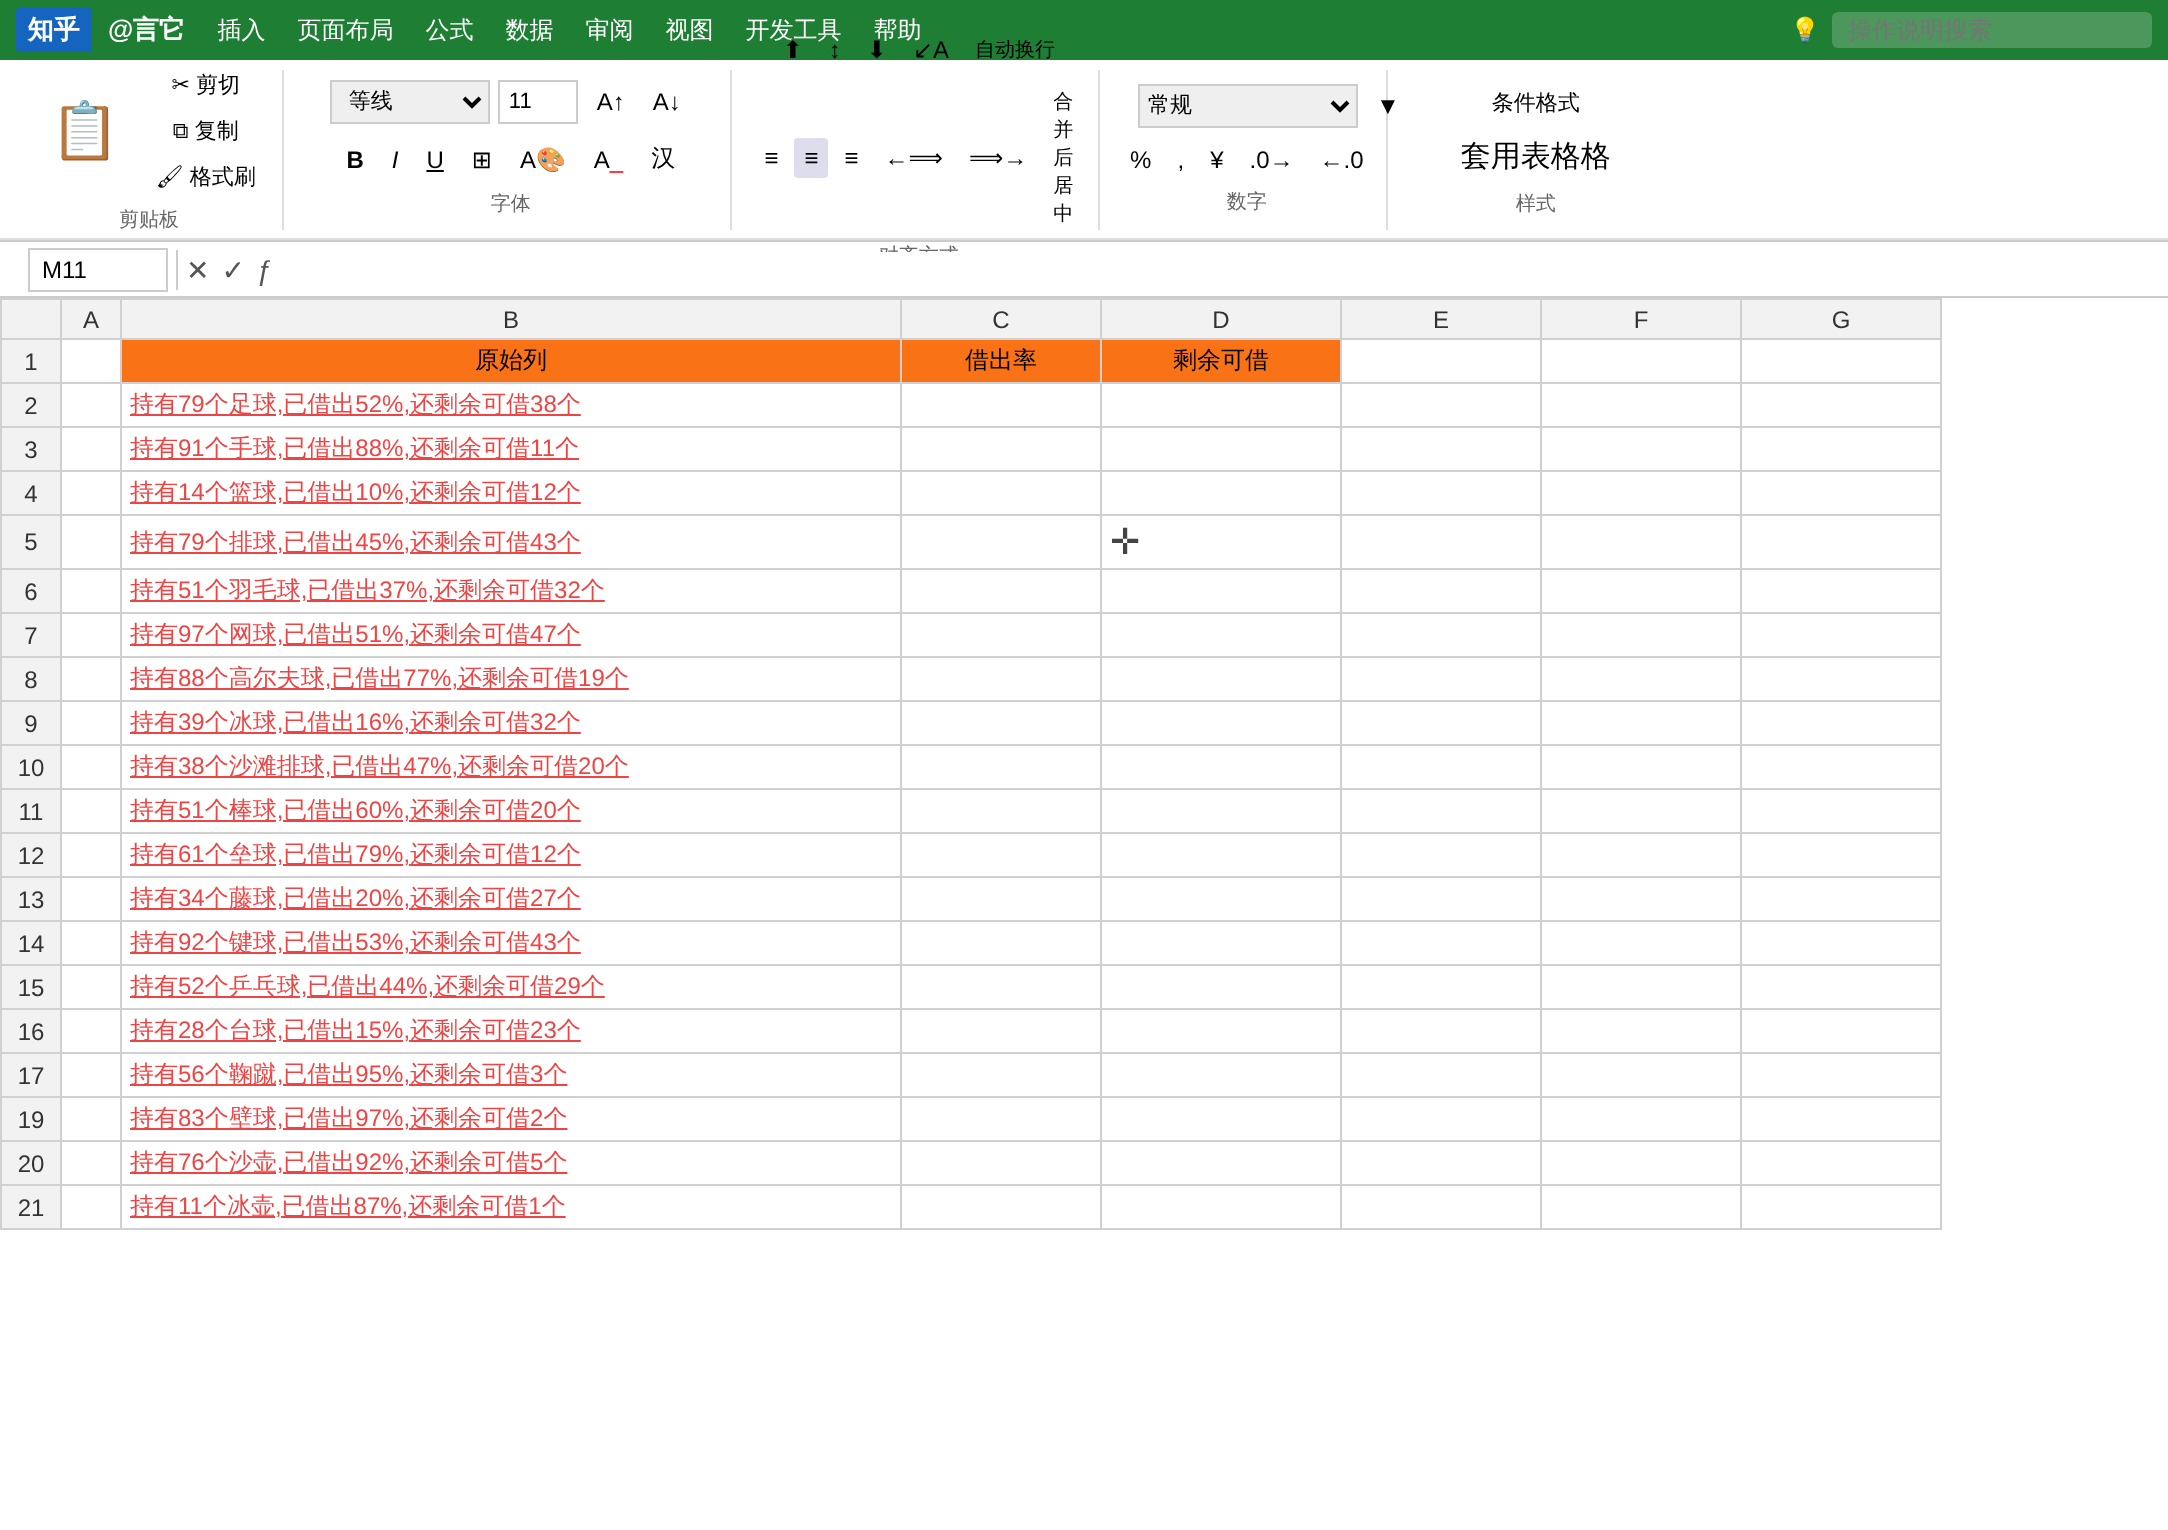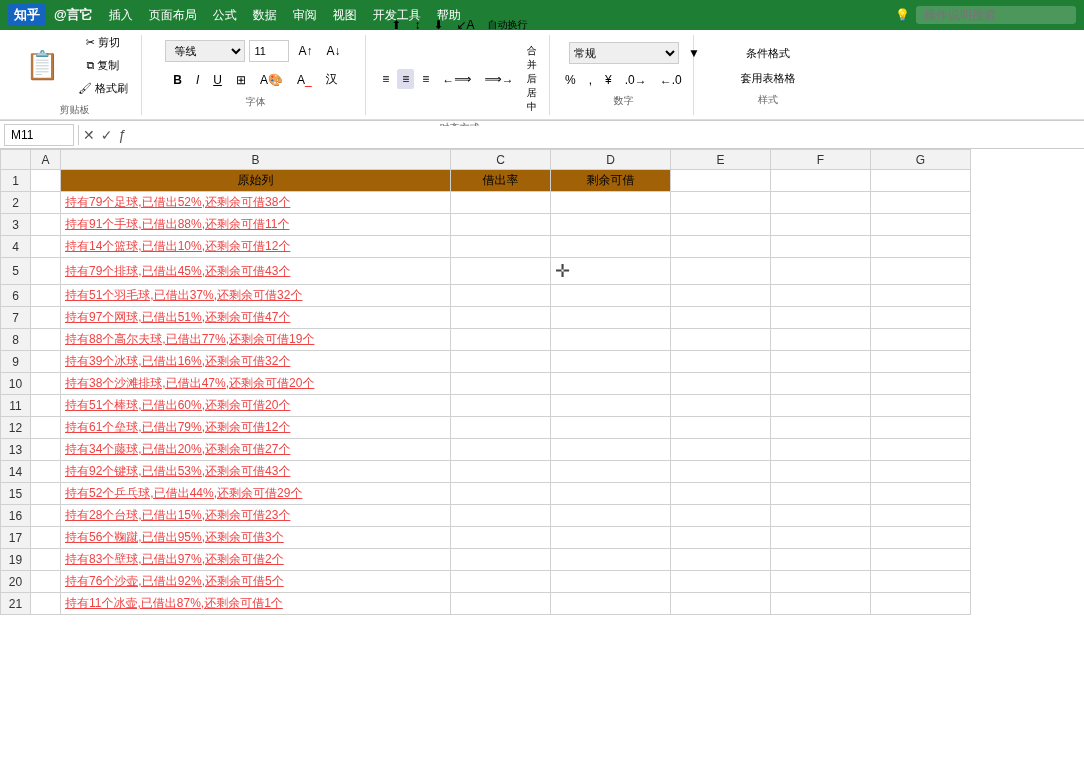--- a/index.html
+++ b/index.html
@@ -117,21 +117,21 @@
     .bold-btn { font-weight: bold; }
     .italic-btn { font-style: italic; }
     .underline-btn { text-decoration: underline; }
 
     
     .formula-bar {
       display: flex;
       align-items: center;
       height: 28px;
       border-bottom: 1px solid #ccc;
-      padding: 0 4px;
+      padding: 0 14px;
       gap: 4px;
       background: #fff;
     }
     .cell-ref-box {
       width: 70px;
       border: 1px solid #ccc;
       padding: 2px 6px;
       font-size: 12px;
       height: 22px;
     }
@@ -194,21 +194,21 @@
     .col-A { width: 30px; }
     .col-B { width: 390px; }
     .col-C { width: 100px; }
     .col-D { width: 120px; }
     .col-E { width: 100px; }
     .col-F { width: 100px; }
     .col-G { width: 100px; }
 
     
     .header-yellow {
-      background: #a16207;
+      background: #f97316;
       text-align: center;
       font-weight: normal;
       color: #000;
     }
     
     .data-cell {
       color: #ef4444;
       text-decoration: underline;
       cursor: pointer;
     }
@@ -303,21 +303,21 @@
         <button class="ribbon-btn">¥</button>
         <button class="ribbon-btn">.0→</button>
         <button class="ribbon-btn">←.0</button>
       </div>
       <div class="ribbon-group-label">数字</div>
     </div>
 
     <div class="ribbon-group" style="width:140px;">
       <div style="display:flex;gap:4px;align-items:center;flex-direction:column;">
         <button class="ribbon-btn" style="font-size:11px;">条件格式</button>
-        <button class="ribbon-btn" style="font-size:11px;">套用表格格</button>
+        <button class="ribbon-btn" style="font-size:15px;">套用表格格</button>
       </div>
       <div class="ribbon-group-label">样式</div>
     </div>
   </div>
 </div>
 
 <div class="formula-bar">
   <input class="cell-ref-box" type="text" value="M11" style="">
   <div class="formula-divider"></div>
   <div class="formula-icons">

